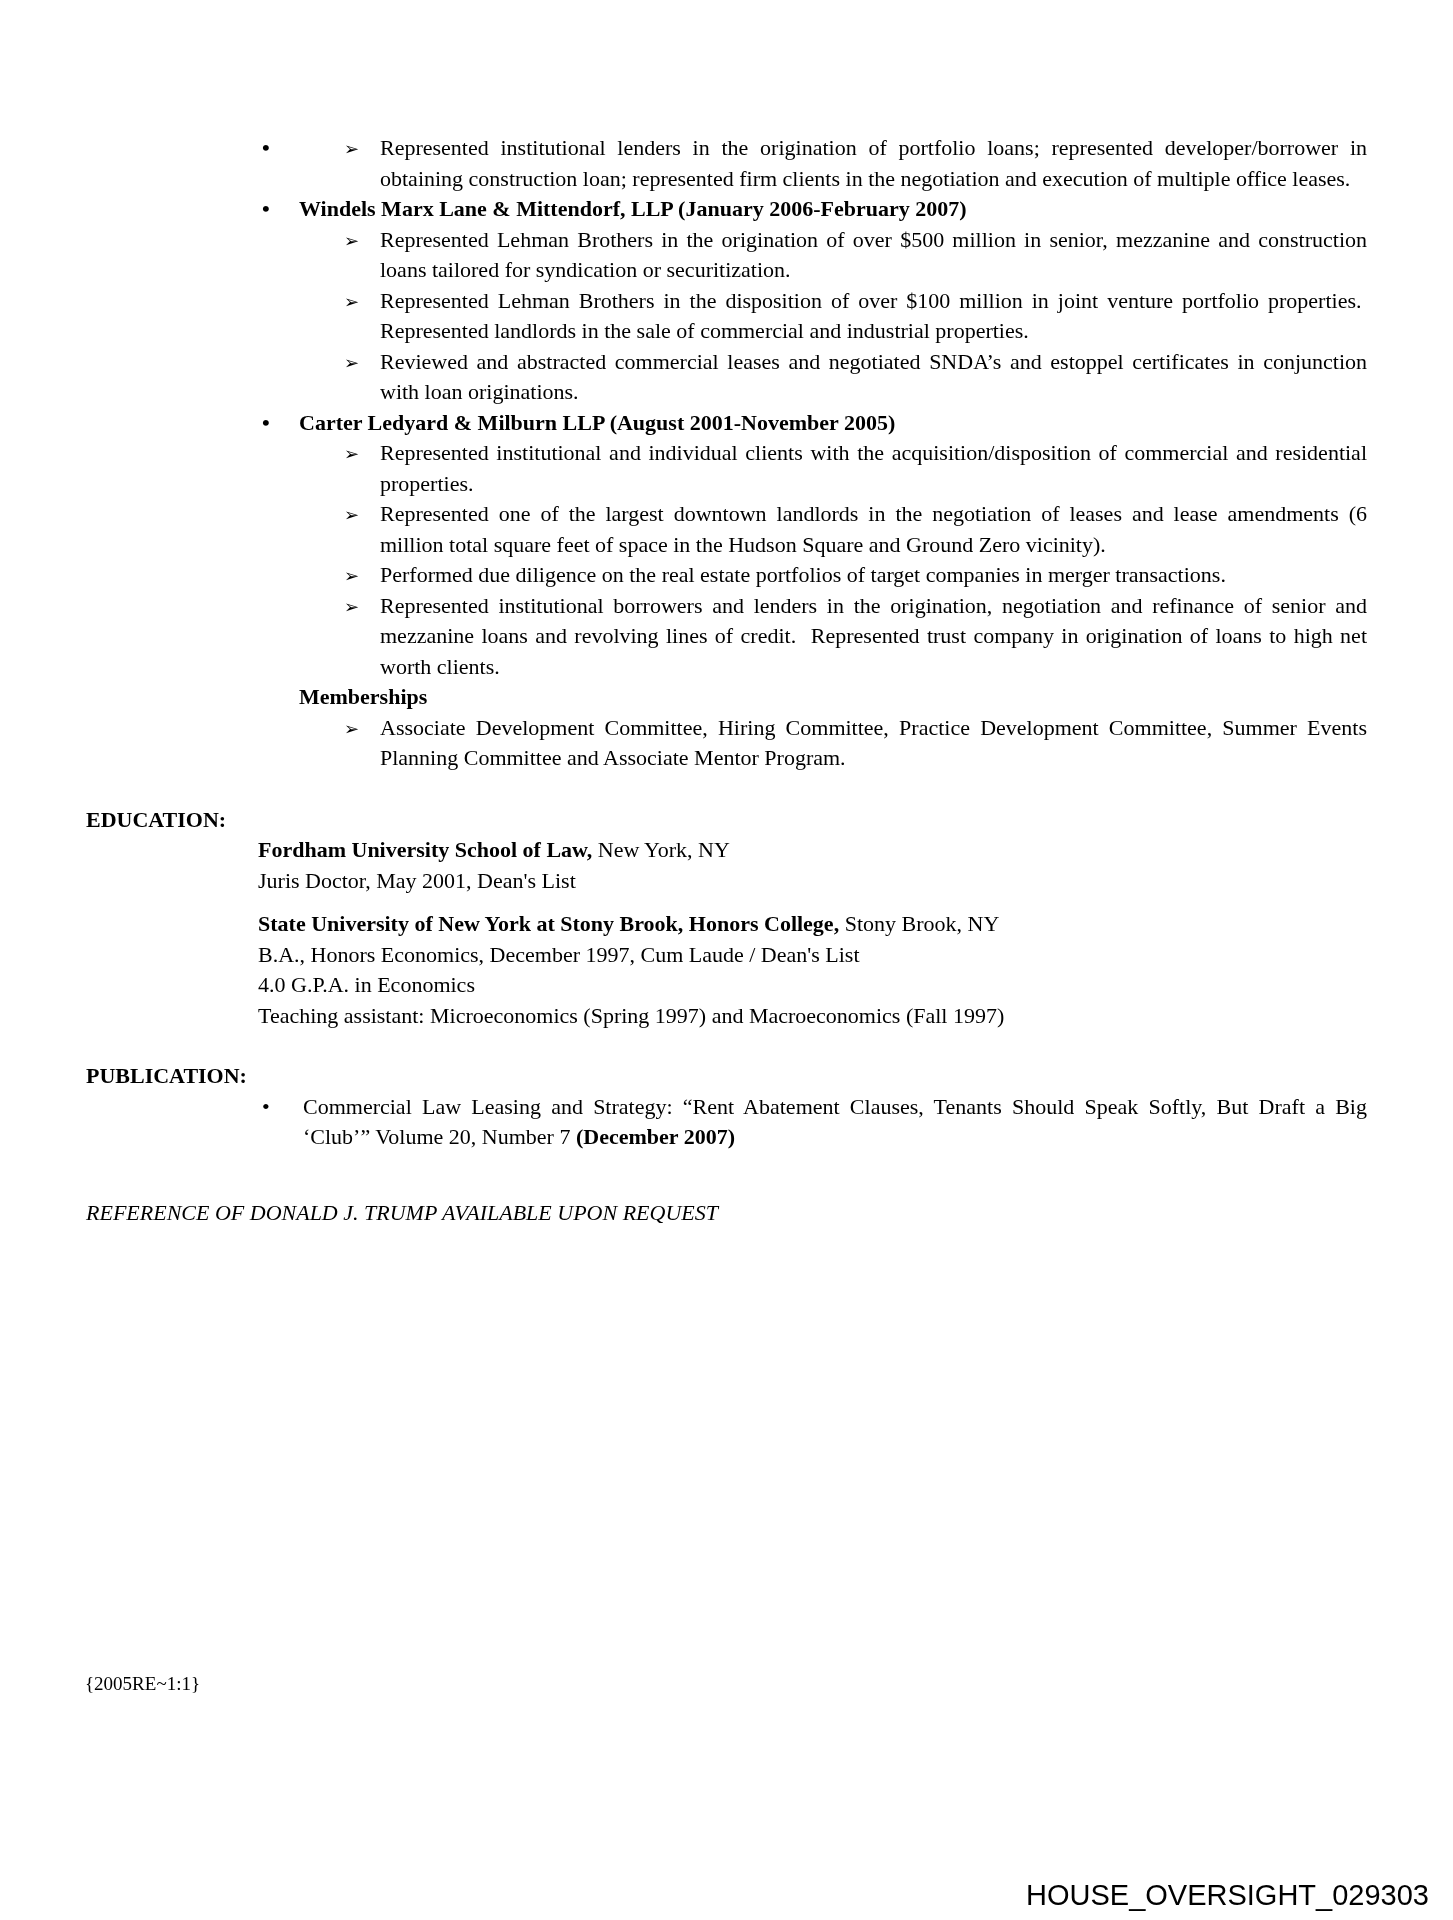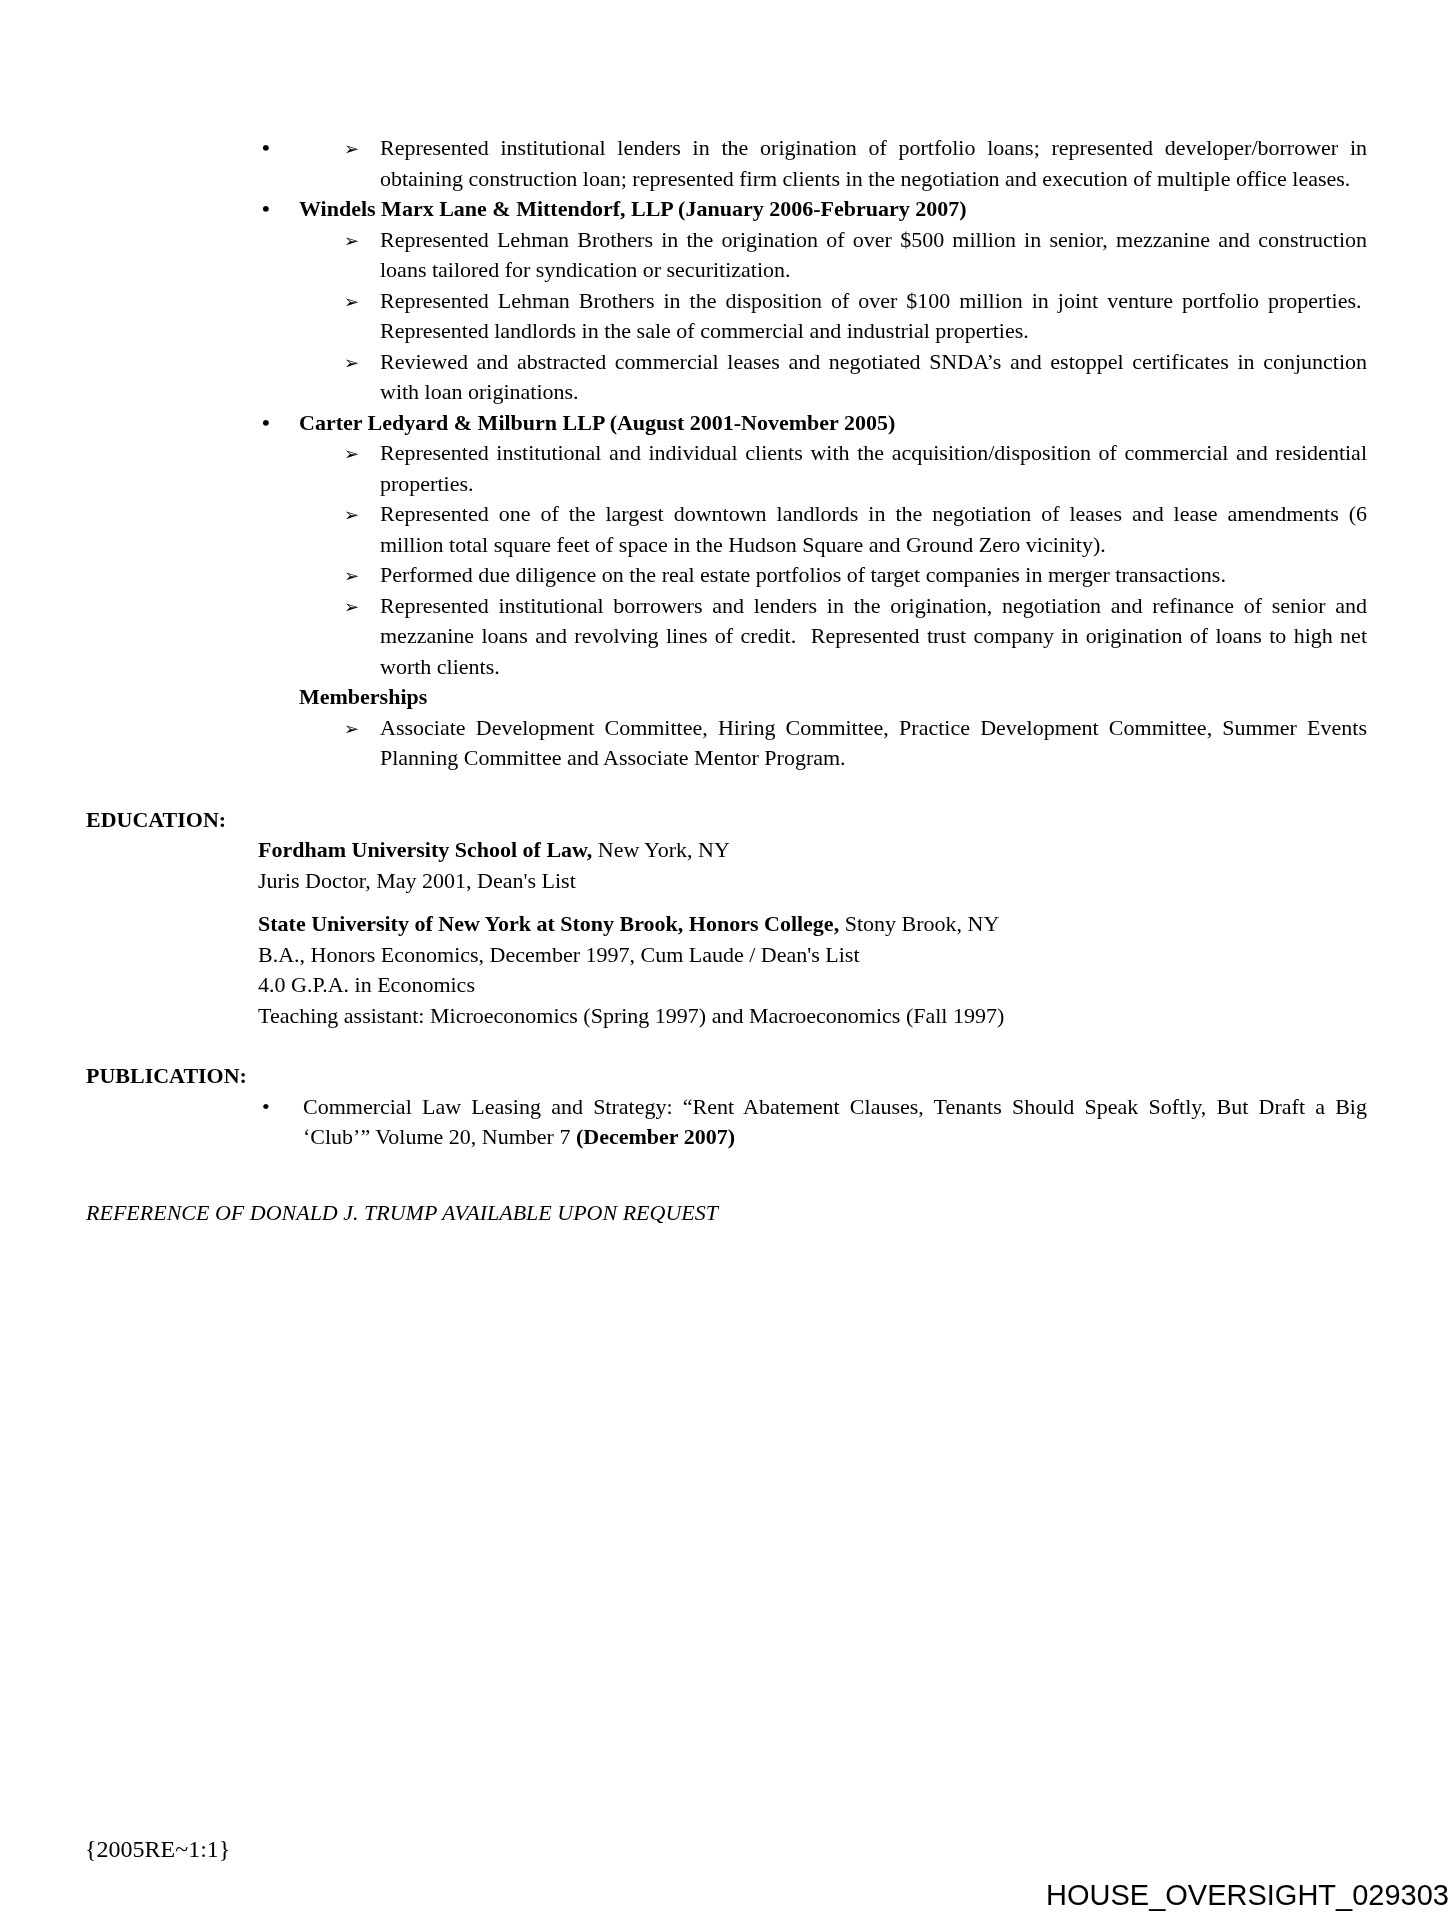--- a/index.html
+++ b/index.html
@@ -67,27 +67,27 @@
   .pub-item .bullet-dot { left: 176px; }
   .bold-date { font-weight: 700; }
   .reference-line {
     margin-top: 45px;
     font-style: italic;
   }
   
   .footer-doc-code {
     position: absolute;
     left: 85px;
-    top: 1837px;
-    font-size: 24px;
+    top: 1672px;
+    font-size: 19px;
     line-height: 24px;
   }
   .bates-stamp {
     position: absolute;
-    right: 4px;
+    right: 24px;
     top: 1878px;
     font-family: "Liberation Sans", "DejaVu Sans", sans-serif;
     font-size: 29px;
     line-height: 34px;
   }
 </style>
 </head>
 <body>
 
 <div class="page">

